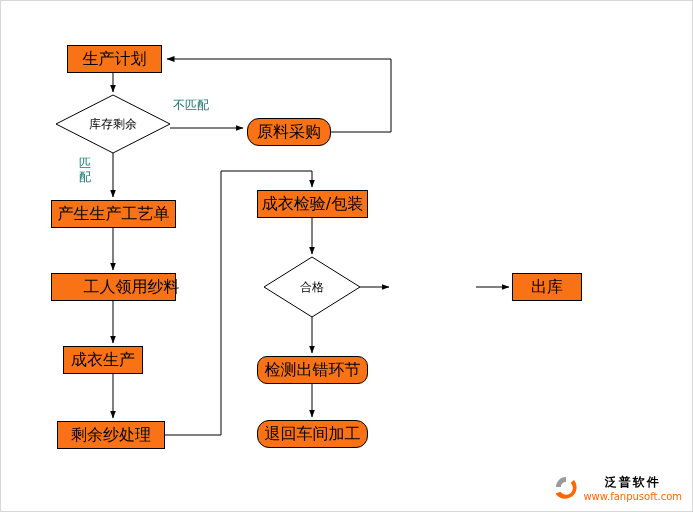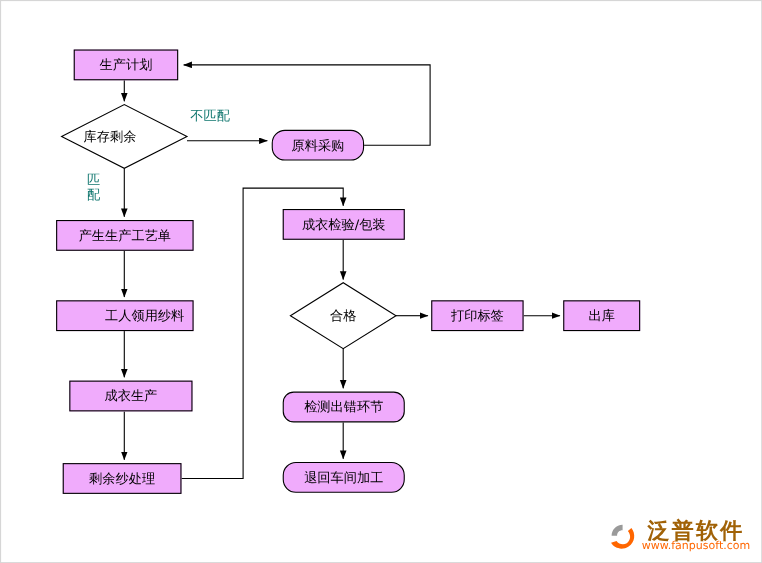--- a/index.html
+++ b/index.html
@@ -17,25 +17,25 @@
     overflow: hidden;
   }
   .layer {
     position: absolute;
     left: 0; top: 0;
     width: 693px; height: 512px;
   }
   .node {
     position: absolute;
     border: 1px solid #000;
-    background: #f0abfc;
+    background: #f97316;
     display: flex;
     align-items: center;
     justify-content: center;
-    font-size: 12px;
+    font-size: 16px;
     line-height: 14px;
     color: #000;
     text-align: center;
     white-space: nowrap;
   }
   .dlabel {
     position: absolute;
     display: flex;
     align-items: center;
     justify-content: center;
@@ -60,23 +60,23 @@
     display: flex;
     align-items: center;
     gap: 3px;
   }
   .logo-text {
     display: flex;
     flex-direction: column;
     align-items: center;
   }
   .logo-name {
-    font-size: 20px;
+    font-size: 12px;
     font-weight: bold;
-    color: #a16207;
+    color: #000000;
     letter-spacing: 2px;
     line-height: 18px;
   }
   .logo-url {
     font-size: 10px;
     line-height: 12px;
     color: var(--accent, #ff6600);
   }
 </style>
 </head>
@@ -106,29 +106,28 @@
       <line x1="311" y1="383" x2="311" y2="416" marker-end="url(#arrow)"></line>
       <polygon points="55,123 112,94 169,123 112,152" fill="#ffffff" stroke="#000"></polygon>
       <polygon points="263,286 311,256 359,286 311,316" fill="#ffffff" stroke="#000"></polygon>
     </g>
   </svg>
 
   <div class="node" style="left:66px;  top:44px;  width:95px;  height:28px;">生产计划</div>
   <div class="node" style="left:246px; top:117px; width:84px;  height:28px;border-radius:12px;">原料采购</div>
   <div class="node" style="left:50px;  top:199px; width:125px; height:28px;">产生生产工艺单</div>
   <div class="node" style="left:50px;  top:272px; width:125px; height:28px;padding-left:36px;">工人领用纱料</div>
-  <div class="node" style="left:62px;  top:345px; width:112px; height:28px;">成衣生产</div>
+  <div class="node" style="left:62px;  top:345px; width:80px; height:28px;">成衣生产</div>
   <div class="node" style="left:56px;  top:420px; width:108px; height:28px;">剩余纱处理</div>
   <div class="node" style="left:256px; top:189px; width:111px; height:28px;">成衣检验/包装</div>
-  <div class="node" style="left:391px; top:272px; width:84px;  height:28px;">打印标签</div>
   <div class="node" style="left:511px; top:272px; width:70px;  height:28px;">出库</div>
   <div class="node" style="left:256px; top:355px; width:111px; height:28px;border-radius:10px;">检测出错环节</div>
   <div class="node" style="left:256px; top:419px; width:111px; height:28px;border-radius:12px;">退回车间加工</div>
 
-  <div class="dlabel" style="left:49px;  top:111px; width:100px; height:24px;">库存剩余</div>
+  <div class="dlabel" style="left:62px;  top:111px; width:100px; height:24px;">库存剩余</div>
   <div class="dlabel" style="left:281px; top:274px; width:60px;  height:24px;">合格</div>
 
   <div class="elabel" style="left:172px; top:96px;">不匹配</div>
   <div class="elabel vertical" style="left:78px;  top:155px;">匹配</div>
 
   <div class="logo">
     <svg width="28" height="28" viewBox="0 0 28 28" aria-hidden="true">
       <path d="M14 3 C8 3 4 8 4 13 L9 13 C9 10 11 8 14 8 Z" fill="#9a9a9a"></path>
       <path d="M22 6 C26 11 25.5 19 19.5 22.8 C13.5 26.6 6.5 24.5 3.5 19.5 L8.5 17.8 C10.5 20.8 14.8 21.8 17.8 19.8 C21.5 17.3 21.8 12.3 18.8 8.8 Z" fill="var(--accent, #ff6600)"></path>
     </svg>

